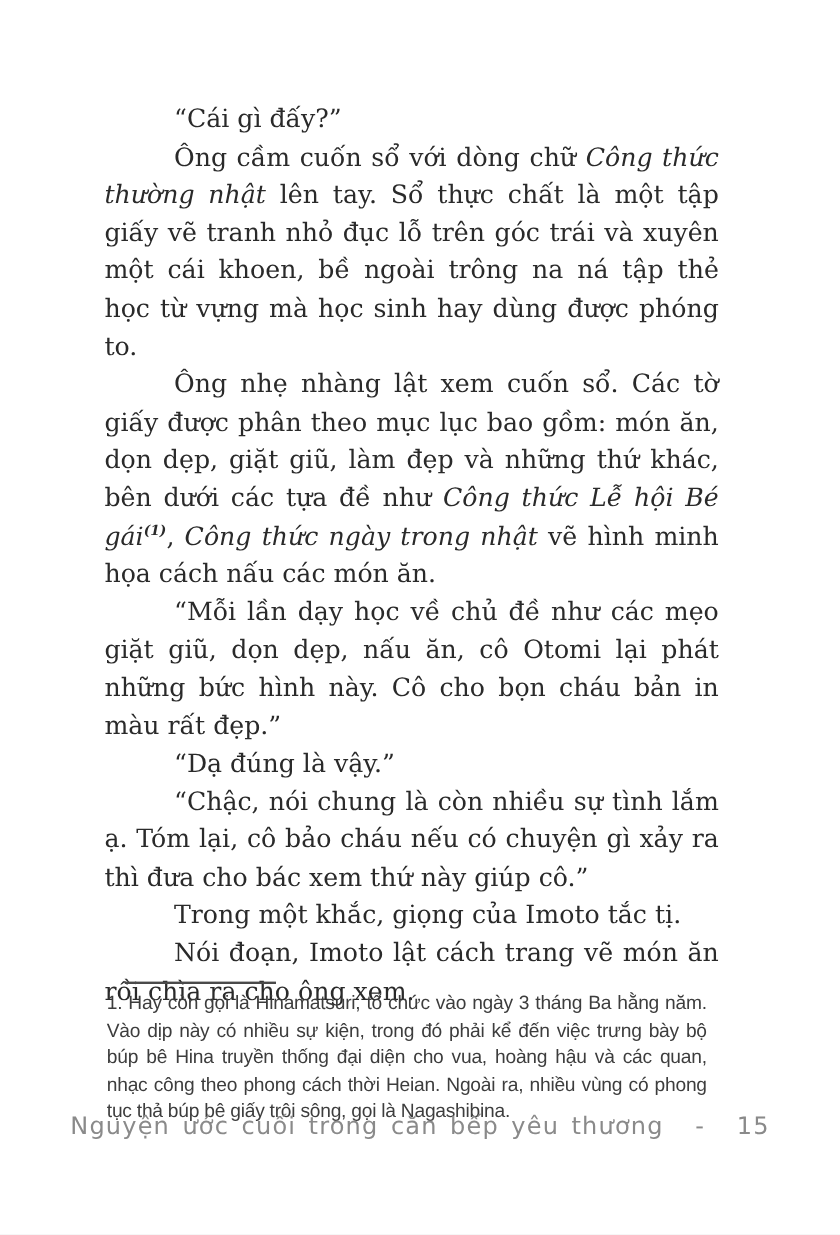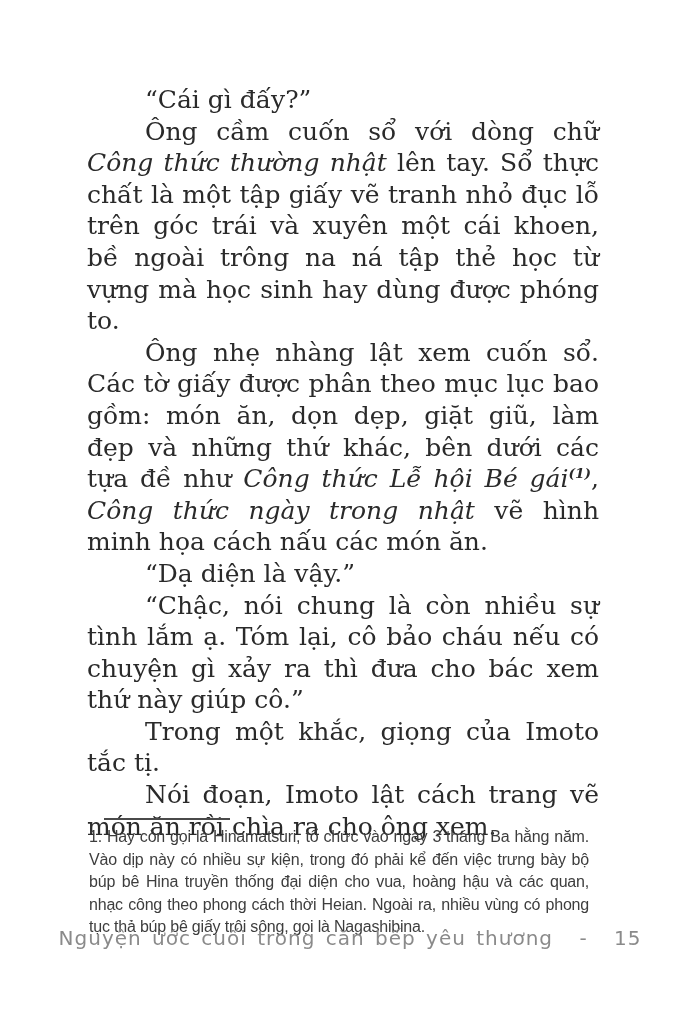--- a/index.html
+++ b/index.html
@@ -14,21 +14,21 @@
     margin: 0 auto;
     background: var(--page-bg, #ffffff);
     overflow: hidden;
     font-family: "DejaVu Serif", serif;
   }
   .body-text {
     position: absolute;
     left: 87px;
     top: 84px;
     width: 512px;
-    font-size: 25px;
+    font-size: 21px;
     line-height: 31.6px;
     color: var(--text-color, #2a2a2a);
     text-align: justify;
   }
   .body-text p.para {
     margin: 0;
     text-indent: 58px;
   }
   .body-text .it {
     font-style: italic;
@@ -81,21 +81,22 @@
 </style>
 </head>
 <body>
 
 <div class="page">
 
   <div class="body-text">
       <p class="para"><span>“Cái gì đấy?”</span></p>
       <p class="para"><span>Ông cầm cuốn sổ với dòng chữ </span><span class="it">Công thức thường nhật</span><span> lên tay. Sổ thực chất là một tập giấy vẽ tranh nhỏ đục lỗ trên góc trái và xuyên một cái khoen, bề ngoài trông na ná tập thẻ học từ vựng mà học sinh hay dùng được phóng to.</span></p>
       <p class="para"><span>Ông nhẹ nhàng lật xem cuốn sổ. Các tờ giấy được phân theo mục lục bao gồm: món ăn, dọn dẹp, giặt giũ, làm đẹp và những thứ khác, bên dưới các tựa đề như </span><span class="it">Công thức Lễ hội Bé gái</span><sup>(1)</sup><span>, </span><span class="it">Công thức ngày trong nhật</span><span> vẽ hình minh họa cách nấu các món ăn.</span></p>
-      <p class="para"><span>“Dạ diện là vậy.”</span></p>
+      <p class="para"><span>“Mỗi lần dạy học về chủ đề như các mẹo giặt giũ, dọn dẹp, nấu ăn, cô Otomi lại phát những bức hình này. Cô cho bọn cháu bản in màu rất đẹp.”</span></p>
+      <p class="para"><span>“Dạ đúng là vậy.”</span></p>
       <p class="para"><span>“Chậc, nói chung là còn nhiều sự tình lắm ạ. Tóm lại, cô bảo cháu nếu có chuyện gì xảy ra thì đưa cho bác xem thứ này giúp cô.”</span></p>
       <p class="para"><span>Trong một khắc, giọng của Imoto tắc tị.</span></p>
       <p class="para"><span>Nói đoạn, Imoto lật cách trang vẽ món ăn rồi chìa ra cho ông xem.</span></p>
     </div>
 
   <div class="footnote-rule"></div>
 
   <div class="footnote">1. Hay còn gọi là Hinamatsuri, tổ chức vào ngày 3 tháng Ba hằng năm. Vào dịp này có nhiều sự kiện, trong đó phải kể đến việc trưng bày bộ búp bê Hina truyền thống đại diện cho vua, hoàng hậu và các quan, nhạc công theo phong cách thời Heian. Ngoài ra, nhiều vùng có phong tục thả búp bê giấy trôi sông, gọi là Nagashibina.</div>
 
   <div class="footer">

